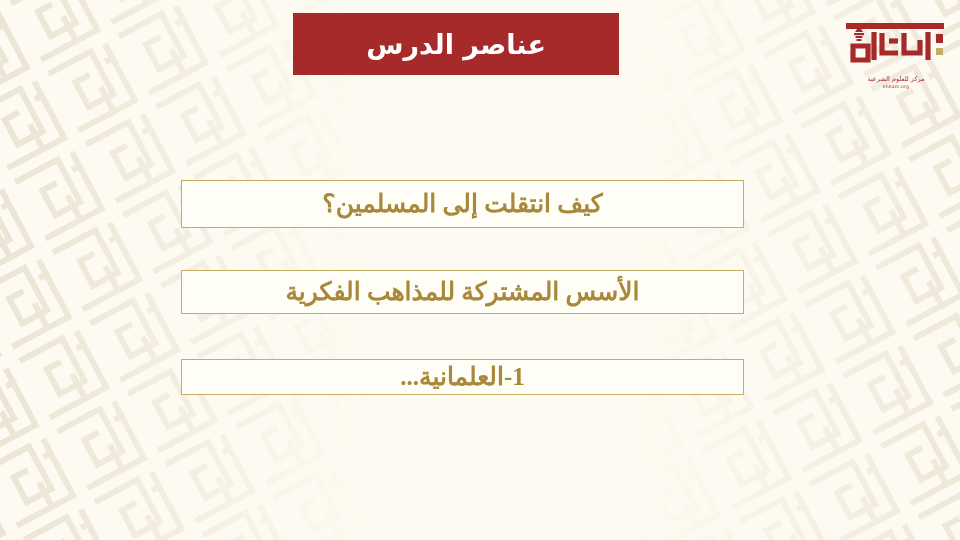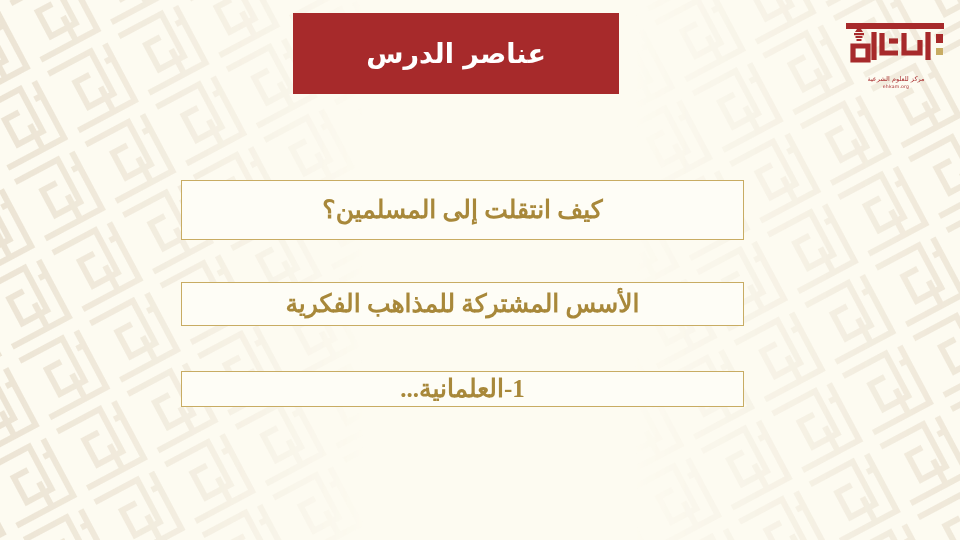--- a/index.html
+++ b/index.html
@@ -32,21 +32,21 @@
     pointer-events: none;
   }
   .pattern-layer svg { display: block; }
 
   
   #title-banner {
     position: absolute;
     left: 293px;
     top: 13px;
     width: 326px;
-    height: 81px;
+    height: 62px;
     background: #a72a2b;
     display: flex;
     align-items: center;
     justify-content: center;
     box-sizing: border-box;
   }
   #title-banner .banner-text {
     color: #ffffff;
     font-size: 27px;
     font-weight: bold;
@@ -103,21 +103,21 @@
   }
   .content-box .box-text {
     color: #a8883a;
     font-size: 25px;
     font-weight: bold;
     direction: rtl;
     line-height: 1.1;
     font-family: "Liberation Serif", "DejaVu Serif", serif;
     white-space: nowrap;
   }
-  #content-box-1 { height: 60px; justify-content: center; }
+  #content-box-1 { height: 48px; justify-content: center; }
   #content-box-2 { height: 44px; margin-bottom: 45px; }
   #content-box-3 { height: 36px; margin-bottom: 0; }
 </style>
 </head>
 <body>
 
 <div id="slide">
 
   <div class="pattern-layer">
     <svg width="960" height="540" viewBox="0 0 960 540" aria-hidden="true">

